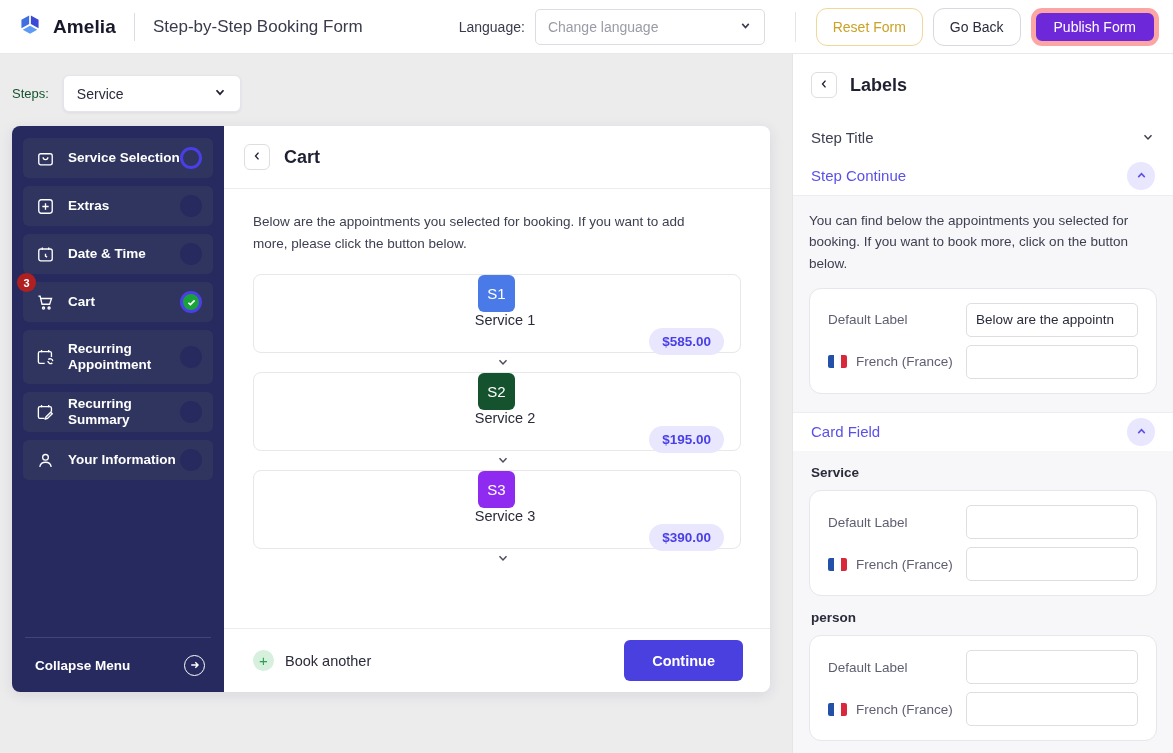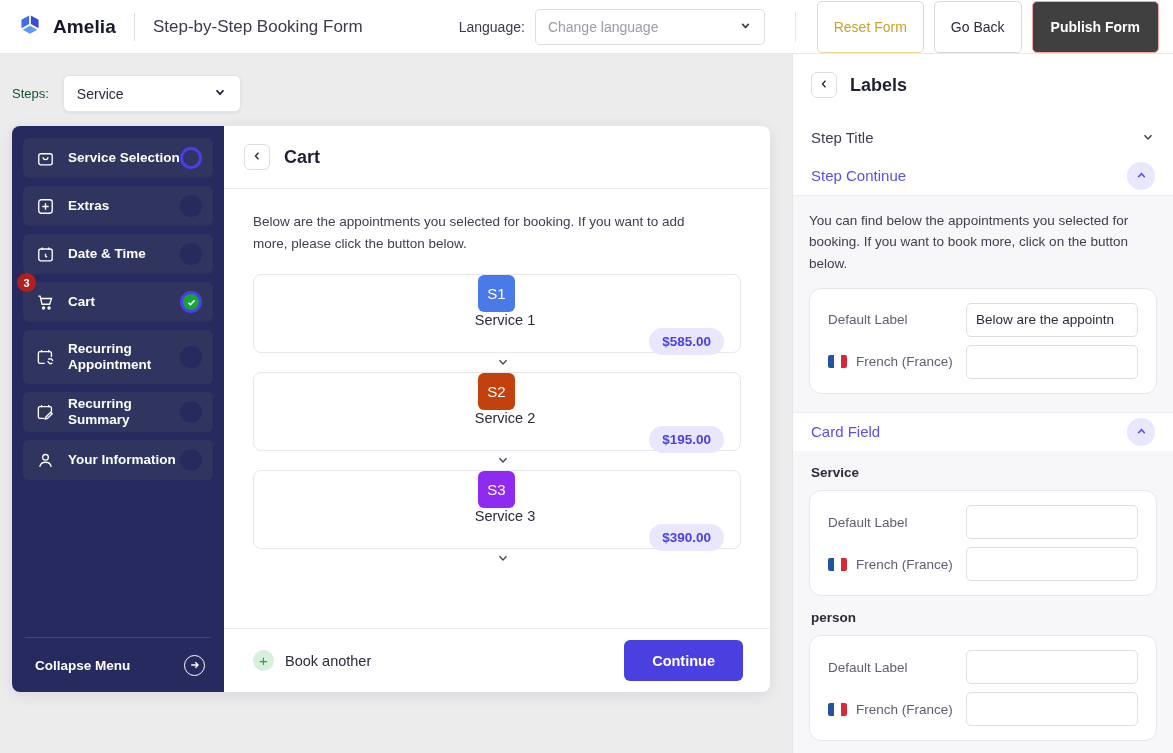--- a/index.html
+++ b/index.html
@@ -31,27 +31,27 @@
     width: 230px; height: 36px;
     border: 1px solid #dcdde3; border-radius: 5px;
     background: #fff; display: flex; align-items: center;
     padding: 0 12px; justify-content: space-between;
   }
   .lang-select .ph { font-size: 14px; color: #9a9ba6; }
 
   .tb-sep { width: 1px; height: 30px; background: #e4e4e9; margin: 0 16px 0 30px; }
   .tb-actions { display: flex; align-items: center; gap: 10px; margin-left: auto; }
   .btn {
-    height: 52px; border-radius: 5px; font-size: 14px;
+    height: 38px; border-radius: 11px; font-size: 14px;
     display: inline-flex; align-items: center; justify-content: center;
     padding: 0 16px; cursor: pointer; white-space: nowrap;
   }
   .btn-reset { border: 1px solid #f0d79a; color: #c9a227; background: #fff; }
   .btn-goback { border: 1px solid #d8d9e0; color: #2b2c3b; background: #fff; }
-  .btn-publish { border: 1px solid #fca5a5; color: #fff; background: #404040; font-weight: 700; padding: 0 18px; }
+  .btn-publish { border: 5px solid #fca5a5; color: #fff; background: #6d28d9; font-weight: 400; padding: 0 18px; }
 
   
   .body { flex: 1; display: flex; min-height: 0; position: relative; }
 
   
   .canvas {
     flex: 1; background: #ececed; position: relative;
     overflow: hidden;
   }
   .steps-row { display: flex; align-items: center; gap: 14px; padding: 21px 0 0 12px; }
@@ -384,21 +384,21 @@
               <div class="svc-name">Service 1</div>
               <div class="svc-price">$585.00</div>
               <div class="svc-chev">
                 <svg width="14" height="14" viewBox="0 0 16 16" fill="none" stroke="#4b4c5c" stroke-width="1.7">
                     <path d="M4 6 L8 10.3 L12 6"></path>
                   </svg>
               </div>
             </div>
 
             <div class="svc-card">
-              <div class="svc-chip" style="background:#c2410c">S2</div>
+              <div class="svc-chip" style="background:#14532d">S2</div>
               <div class="svc-name">Service 2</div>
               <div class="svc-price">$195.00</div>
               <div class="svc-chev">
                 <svg width="14" height="14" viewBox="0 0 16 16" fill="none" stroke="#4b4c5c" stroke-width="1.7">
                     <path d="M4 6 L8 10.3 L12 6"></path>
                   </svg>
               </div>
             </div>
 
             <div class="svc-card">

